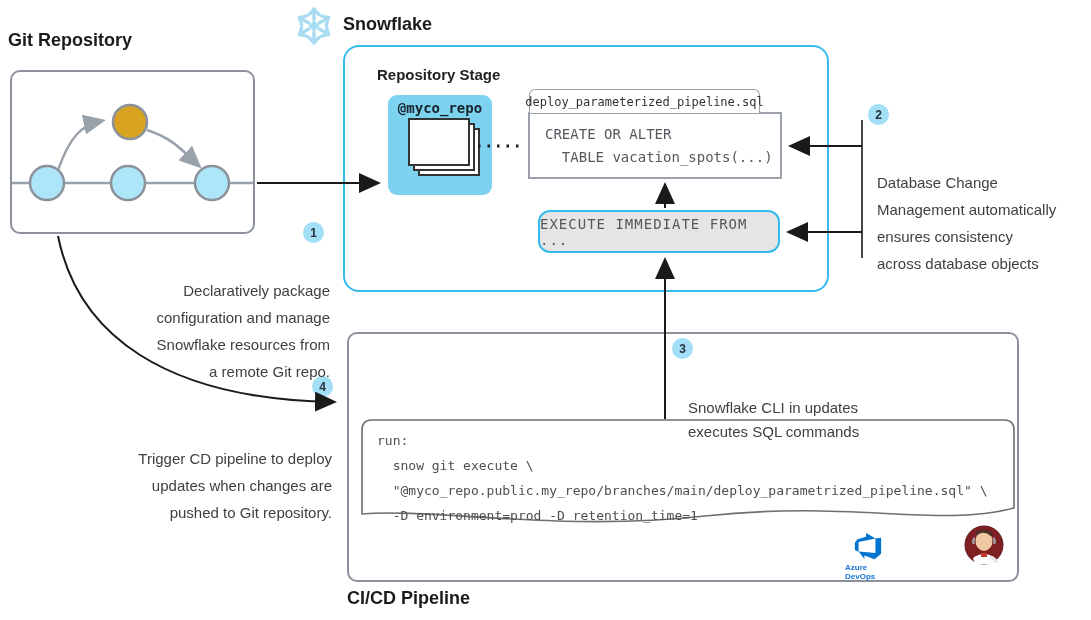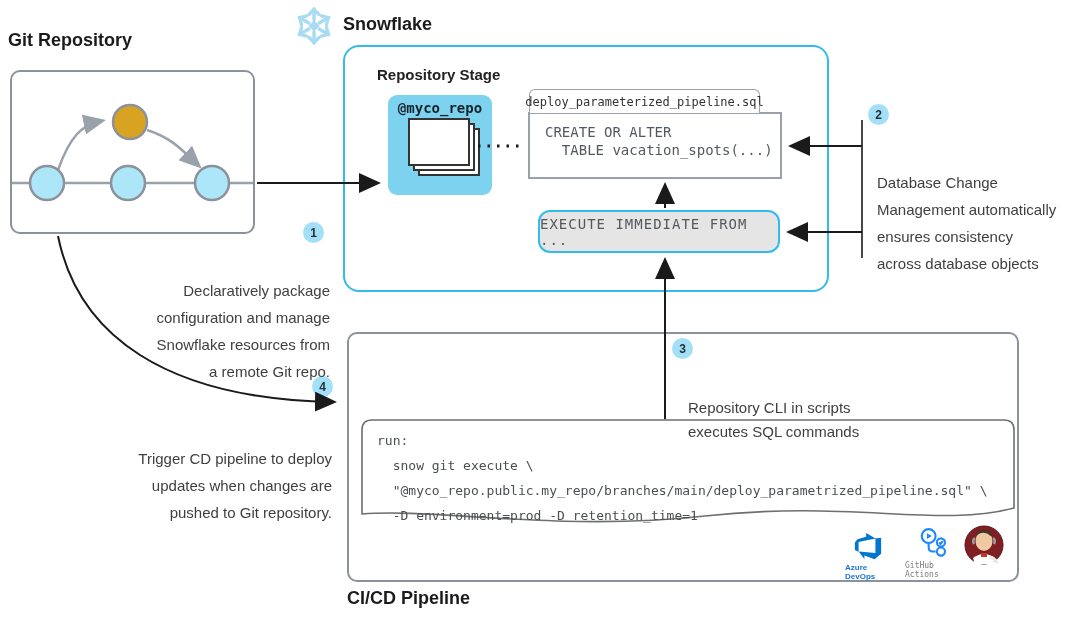--- a/index.html
+++ b/index.html
@@ -19,21 +19,21 @@
   .repo-stage-label{left:377px;top:66px;font-size:15px;font-weight:bold;color:#222;z-index:2;}
   .stage-blue{left:388px;top:95px;width:104px;height:100px;background:#7dd2f0;border-radius:9px;z-index:1;}
   .stage-name{position:absolute;left:0;right:0;top:5px;text-align:center;
     font-family:"DejaVu Sans Mono","Liberation Mono",monospace;font-size:14px;font-weight:bold;color:#16232b;}
   .doc{position:absolute;width:62px;height:48px;background:#ffffff;border:2px solid #333;box-sizing:border-box;}
   .sql-tab{left:529px;top:89px;width:231px;height:24px;border:1.5px solid #9ba1a9;border-bottom:none;
     border-radius:6px 6px 0 0;background:#fff;z-index:2;display:flex;align-items:center;justify-content:center;
     font-family:"DejaVu Sans Mono","Liberation Mono",monospace;font-size:12px;color:#333;}
   .sql-body{left:528px;top:112px;width:254px;height:67px;border:2px solid #9ba1a9;background:#fff;z-index:1;}
   .sql-code{position:absolute;left:15px;top:9px;margin:0;
-    font-family:"DejaVu Sans Mono","Liberation Mono",monospace;font-size:14px;line-height:18px;color:#54595e;white-space:pre;}
+    font-family:"DejaVu Sans Mono","Liberation Mono",monospace;font-size:14px;line-height:23px;color:#54595e;white-space:pre;}
   .exec-box{left:538px;top:210px;width:242px;height:43px;border:2px solid #33bbec;border-radius:12px;background:#e5e5e5;
     z-index:1;display:flex;align-items:center;justify-content:center;
     font-family:"DejaVu Sans Mono","Liberation Mono",monospace;font-size:14px;color:#54595e;letter-spacing:1px;}
   .badge{position:absolute;width:21px;height:21px;border-radius:50%;background:#a3e0f8;color:#26323a;
     font-size:12px;font-weight:bold;display:flex;align-items:center;justify-content:center;z-index:2;}
   .note{position:absolute;font-size:15px;line-height:27px;color:#3f3f3f;white-space:pre-line;z-index:2;margin-top:32px;}
   .note.right{text-align:right;}
   .cicd-code{left:377px;top:428px;margin:0;position:absolute;z-index:2;
     font-family:"DejaVu Sans Mono","Liberation Mono",monospace;font-size:13px;line-height:25px;color:#4a4f52;white-space:pre;}
   .cicd-title{left:347px;top:588px;text-align:center;}
@@ -134,49 +134,36 @@
   <div class="badge" style="left:312px;top:376px;">4</div>
 
   <div class="note right" style="left:100px;top:245px;width:230px;">Declaratively package
 configuration and manage
 Snowflake resources from
 a remote Git repo.</div>
   <div class="note" style="left:877px;top:137px;width:214px;">Database Change
 Management automatically
 ensures consistency
 across database objects</div>
-  <div class="note" style="left:688px;top:364px;width:220px;line-height:24px;">Repository CLI in scripts
+  <div class="note" style="left:688px;top:364px;width:220px;line-height:24px;">Snowflake CLI in updates
 executes SQL commands</div>
   <div class="note right" style="left:117px;top:413px;width:215px;">Trigger CD pipeline to deploy
 updates when changes are
 pushed to Git repository.</div>
 
   <pre class="cicd-code">run:
   snow git execute \
   "@myco_repo.public.my_repo/branches/main/deploy_parametrized_pipeline.sql" \
   -D environment=prod -D retention_time=1</pre>
 
   <div class="logo" style="left:845px;top:531px;width:46px;">
     <svg width="30" height="30" viewBox="0 0 16 16">
       <path fill="#0075d1" d="M15 3.622v8.512L11.5 15l-5.425-1.975v1.958L3.004 10.97l8.951.7V4.005L15 3.622zm-2.984.428L6.994 1v2.001L2.382 4.356 1 6.13v4.029l1.978.873V5.869l9.038-1.819z"></path>
     </svg>
     <div class="logo-label azure-label">Azure DevOps</div>
-  </div>
-  <div class="logo" style="left:905px;top:527px;width:58px;">
-    <svg width="34" height="32" viewBox="0 0 30 30">
-      <g stroke="#2088ff" stroke-width="2" fill="none">
-        <circle cx="10" cy="8.5" r="6.5"></circle>
-        <path d="M10 15 v4 q0 4 4 4 h2.5"></path>
-        <circle cx="21.5" cy="14.5" r="3.8"></circle>
-        <circle cx="21.5" cy="23" r="3.8"></circle>
-        <path d="M19.8 14.5 l1.3 1.3 2.2 -2.6"></path>
-      </g>
-      <path d="M8.3 5.8 L13 8.5 L8.3 11.2 Z" fill="#2088ff"></path>
-    </svg>
-    <div class="logo-label gha-label">GitHub Actions</div>
   </div>
   <div class="logo" style="left:963px;top:524px;">
     <svg width="42" height="42" viewBox="0 0 42 42">
       <circle cx="21" cy="21" r="19" fill="#7e1f24" stroke="#5d1418" stroke-width="1"></circle>
       <path d="M10 34 q11 -8 22 0 l-2 6 h-18 Z" fill="#ffffff"></path>
       <ellipse cx="21" cy="17" rx="8.5" ry="10" fill="#eec9a2"></ellipse>
       <path d="M12 14 q-3 2 -1 6 M30 14 q3 2 1 6" stroke="#9aa0a6" stroke-width="2.5" fill="none"></path>
       <path d="M13 10 q8 -6 16 1" stroke="#4a3324" stroke-width="3" fill="none"></path>
       <rect x="18" y="29" width="6" height="4" fill="#c0392b"></rect>
       <path d="M27 33 q6 2 7 6" stroke="#e8e8e8" stroke-width="3" fill="none"></path>

